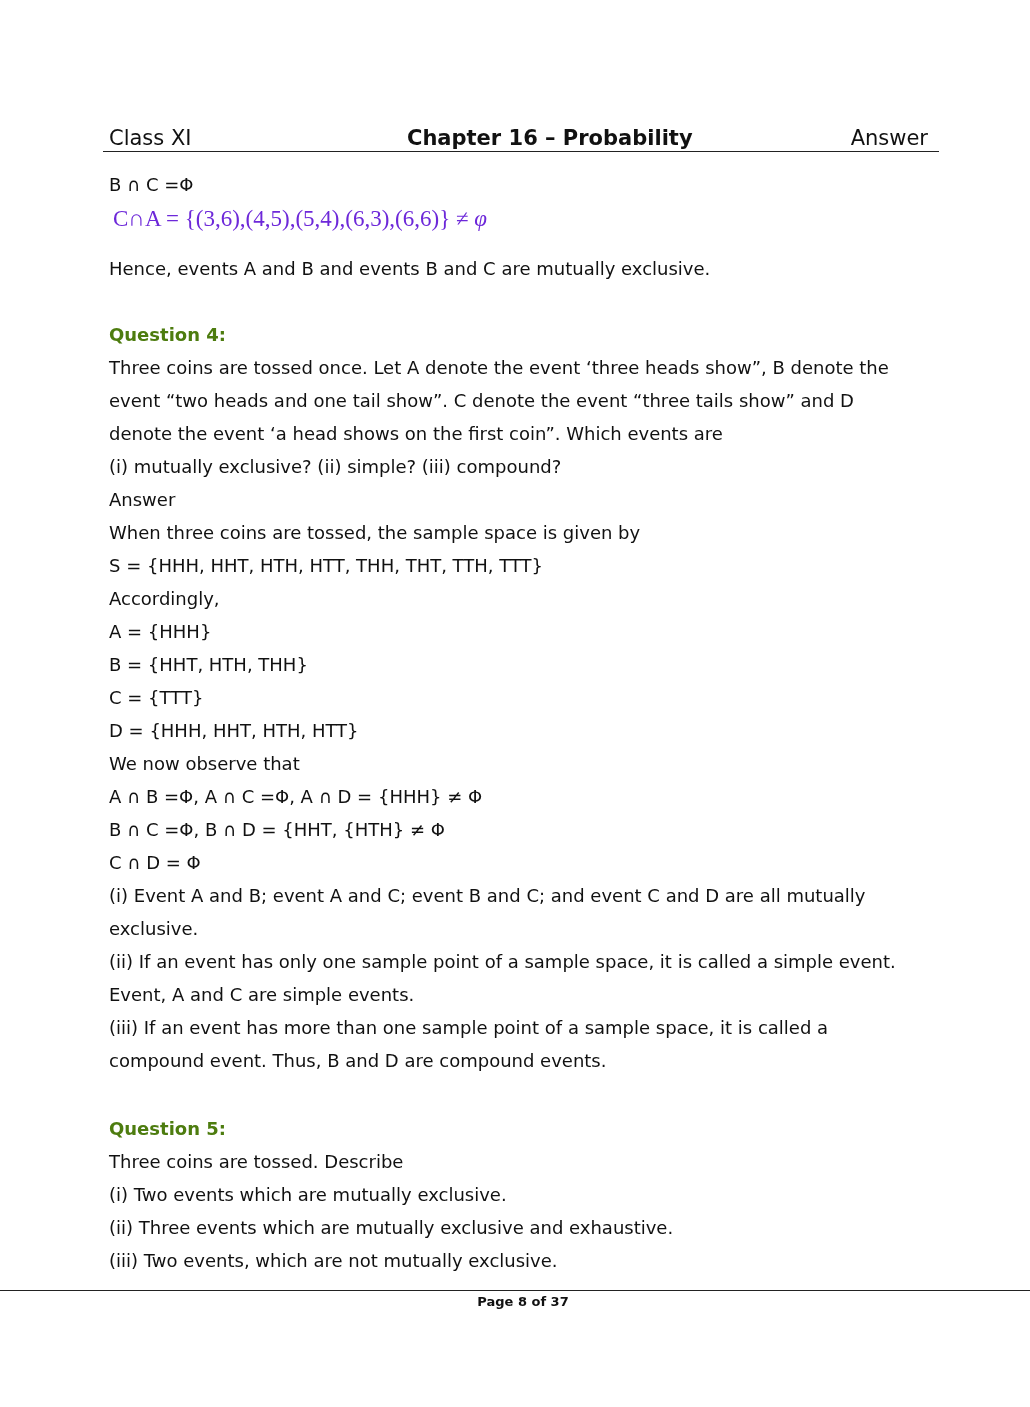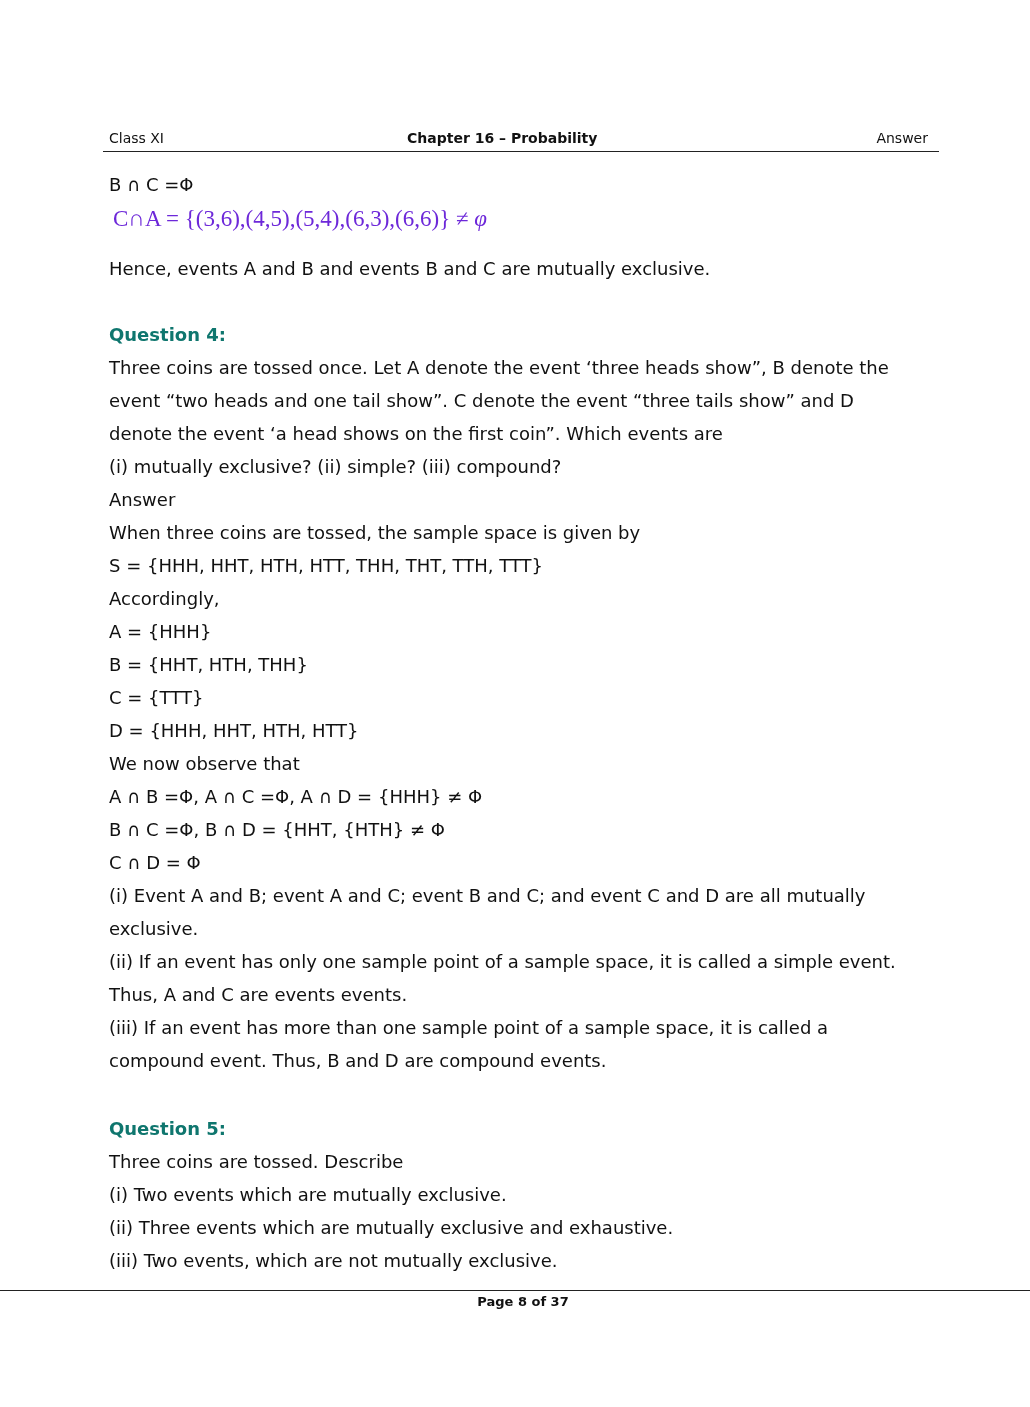--- a/index.html
+++ b/index.html
@@ -15,42 +15,42 @@
       font-family: "DejaVu Sans", sans-serif;
       color: #111111;
     }
     .header {
       position: absolute;
       left: 103px;
       top: 127px;
       width: 836px;
       height: 24px;
       border-bottom: 1.5px solid #222;
-      font-size: 14px;
+      font-size: 21px;
       line-height: 22px;
     }
     .header .left { position: absolute; left: 6px; top: 0; }
     .header .center { position: absolute; left: 304px; top: 0; font-weight: bold; }
     .header .right { position: absolute; right: 11px; top: 0; }
 
     .content {
       position: absolute;
       left: 109px;
       top: 0;
       width: 820px;
     }
     .line {
       position: absolute;
       left: 0;
       white-space: nowrap;
       font-size: 18px;
       line-height: 22px;
     }
     .q-title {
-      color: #0f766e;
+      color: #4d7c0f;
       font-weight: bold;
     }
     .math-serif {
       font-family: "Liberation Serif", "DejaVu Serif", serif;
       font-size: 23px;
       color: #6d28d9;
       left: 4px;
     }
     .math-serif .phi { font-style: italic; }
 
@@ -104,21 +104,21 @@
   <div class="line" style="top:654px">B = {HHT, HTH, THH}</div>
   <div class="line" style="top:687px">C = {TTT}</div>
   <div class="line" style="top:720px">D = {HHH, HHT, HTH, HTT}</div>
   <div class="line" style="top:753px">We now observe that</div>
   <div class="line" style="top:786px">A ∩ B =Φ, A ∩ C =Φ, A ∩ D = {HHH} ≠ Φ</div>
   <div class="line" style="top:819px">B ∩ C =Φ, B ∩ D = {HHT, {HTH} ≠ Φ</div>
   <div class="line" style="top:852px">C ∩ D = Φ</div>
   <div class="line" style="top:885px">(i) Event A and B; event A and C; event B and C; and event C and D are all mutually</div>
   <div class="line" style="top:918px">exclusive.</div>
   <div class="line" style="top:951px">(ii) If an event has only one sample point of a sample space, it is called a simple event.</div>
-  <div class="line" style="top:984px">Thus, A and C are events events.</div>
+  <div class="line" style="top:984px">Event, A and C are simple events.</div>
   <div class="line" style="top:1017px">(iii) If an event has more than one sample point of a sample space, it is called a</div>
   <div class="line" style="top:1050px">compound event. Thus, B and D are compound events.</div>
 
   <div class="line q-title" style="top:1118px">Question 5:</div>
   <div class="line" style="top:1151px">Three coins are tossed. Describe</div>
   <div class="line" style="top:1184px">(i) Two events which are mutually exclusive.</div>
   <div class="line" style="top:1217px">(ii) Three events which are mutually exclusive and exhaustive.</div>
   <div class="line" style="top:1250px">(iii) Two events, which are not mutually exclusive.</div>
 </div>
 

